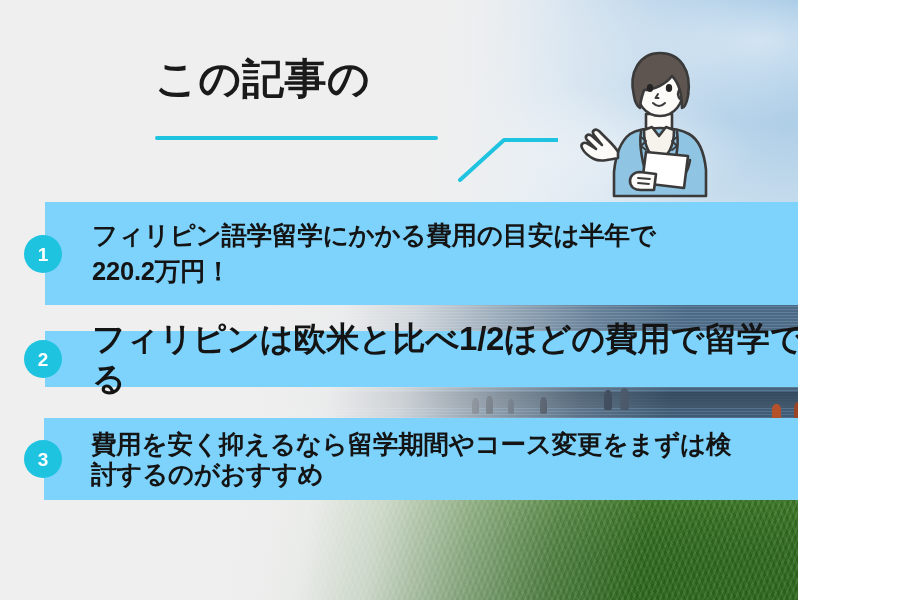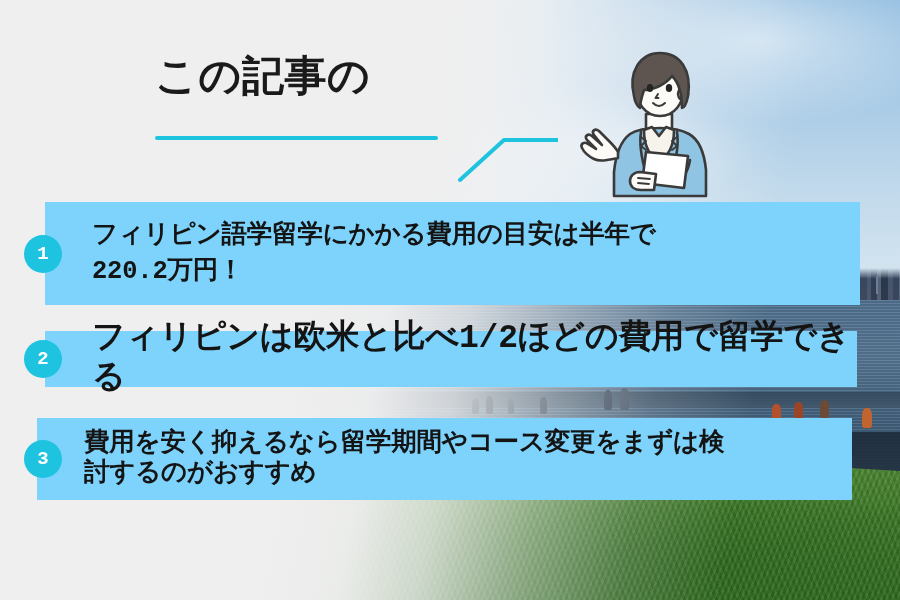--- a/index.html
+++ b/index.html
@@ -2,25 +2,26 @@
 <html><head>
 <meta charset="utf-8">
 <style>
   html, body {
     margin: 0;
     padding: 0;
     background: #ffffff;
   }
   #canvas {
     position: relative;
-    width: 900px;
+    width: 780px;
     height: 600px;
     overflow: hidden;
-    font-family: Liberation Mono, monospace;
+    font-family: Liberation Sans, sans-serif;
     background: #efefef;
+    padding-left: 18px;
   }
 
   
   .bg-layer { position: absolute; inset: 0; }
 
   
   .bg-sky {
     position: absolute;
     left: 0; top: 0; width: 900px; height: 290px;
     background:
@@ -153,21 +154,21 @@
 
   
   .item {
     position: absolute;
     background: #7dd3fc;
     display: flex;
     align-items: center;
   }
   .item-1 { left: 45px; top: 202px; width: 815px; height: 103px; }
   .item-2 { left: 45px; top: 331px; width: 812px; height: 56px; }
-  .item-3 { left: 37px; top: 418px; width: 815px; height: 82px; }
+  .item-3 { left: 44px; top: 418px; width: 815px; height: 82px; }
 
   .badge {
     position: absolute;
     width: 38px; height: 38px;
     border-radius: 50%;
     background: #1ec3e0;
     color: #ffffff;
     font-size: 19px;
     font-weight: 700;
     display: flex;

